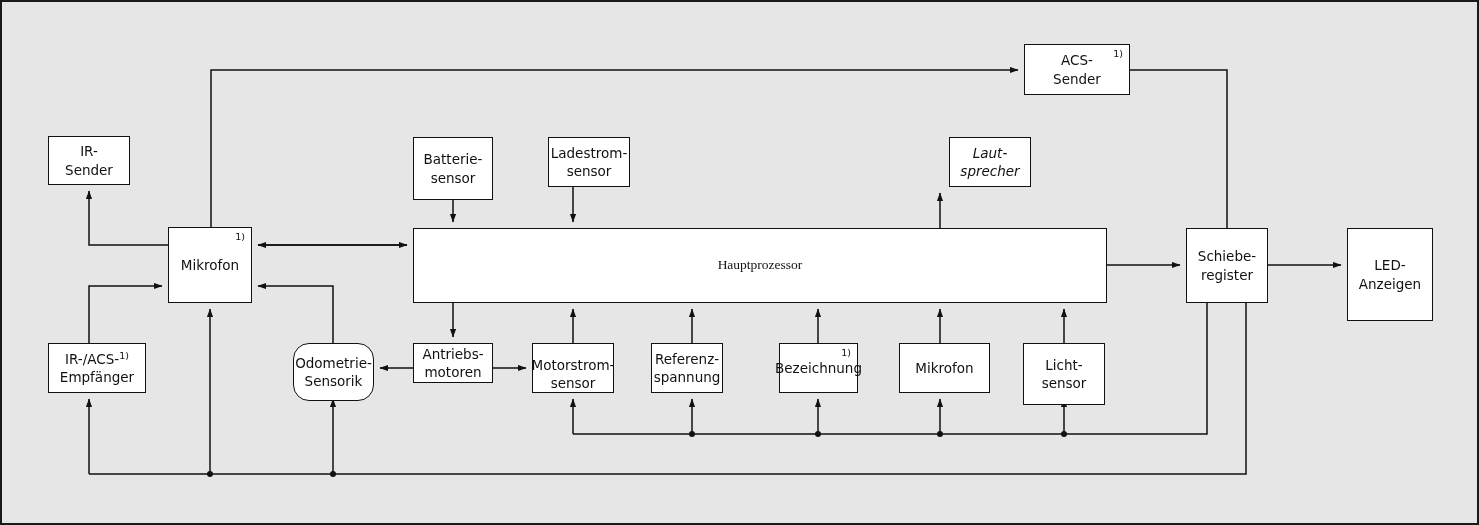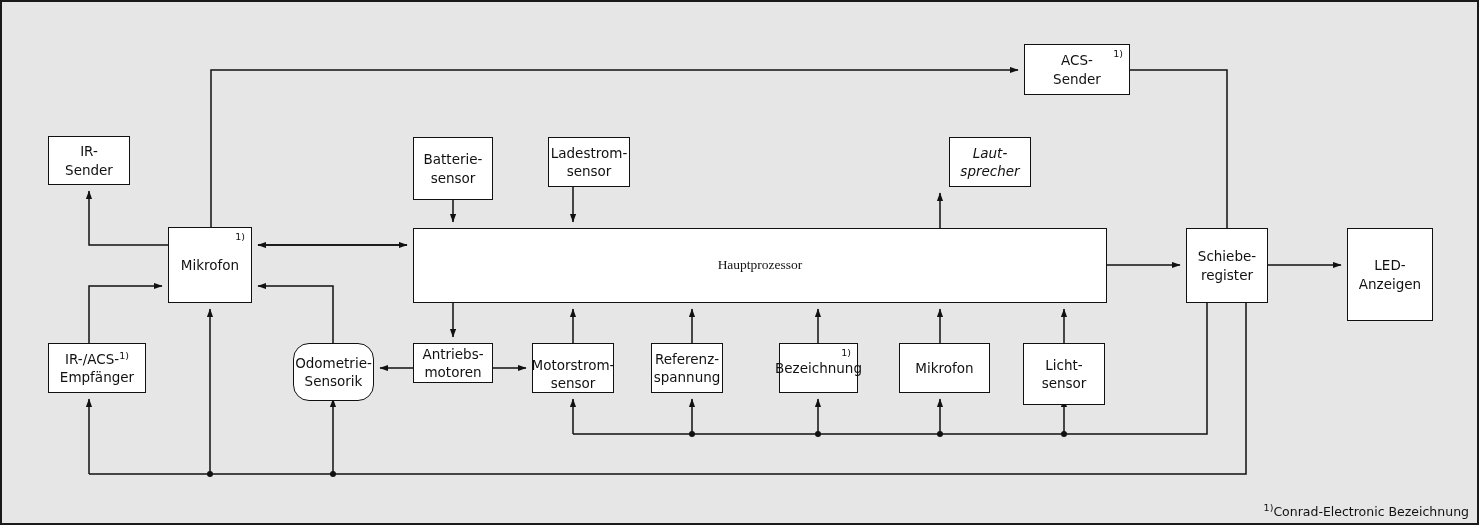--- a/index.html
+++ b/index.html
@@ -180,17 +180,14 @@
       </div>
       <div class="node" style="left: 897px; top: 341px; width: 91px; height: 50px;">
         <span class="lbl">Mikrofon</span>
       </div>
       <div class="node" style="left: 1021px; top: 341px; width: 82px; height: 62px;">
         <span class="lbl">Licht-
 sensor</span>
       </div>
     </div>
 
-  <div id="footnote">
-    <span class="fn-mark">1)</span><span>Conrad-Electronic Bezeichnung</span>
-  </div>
 
 </div>
 
 </body></html>

